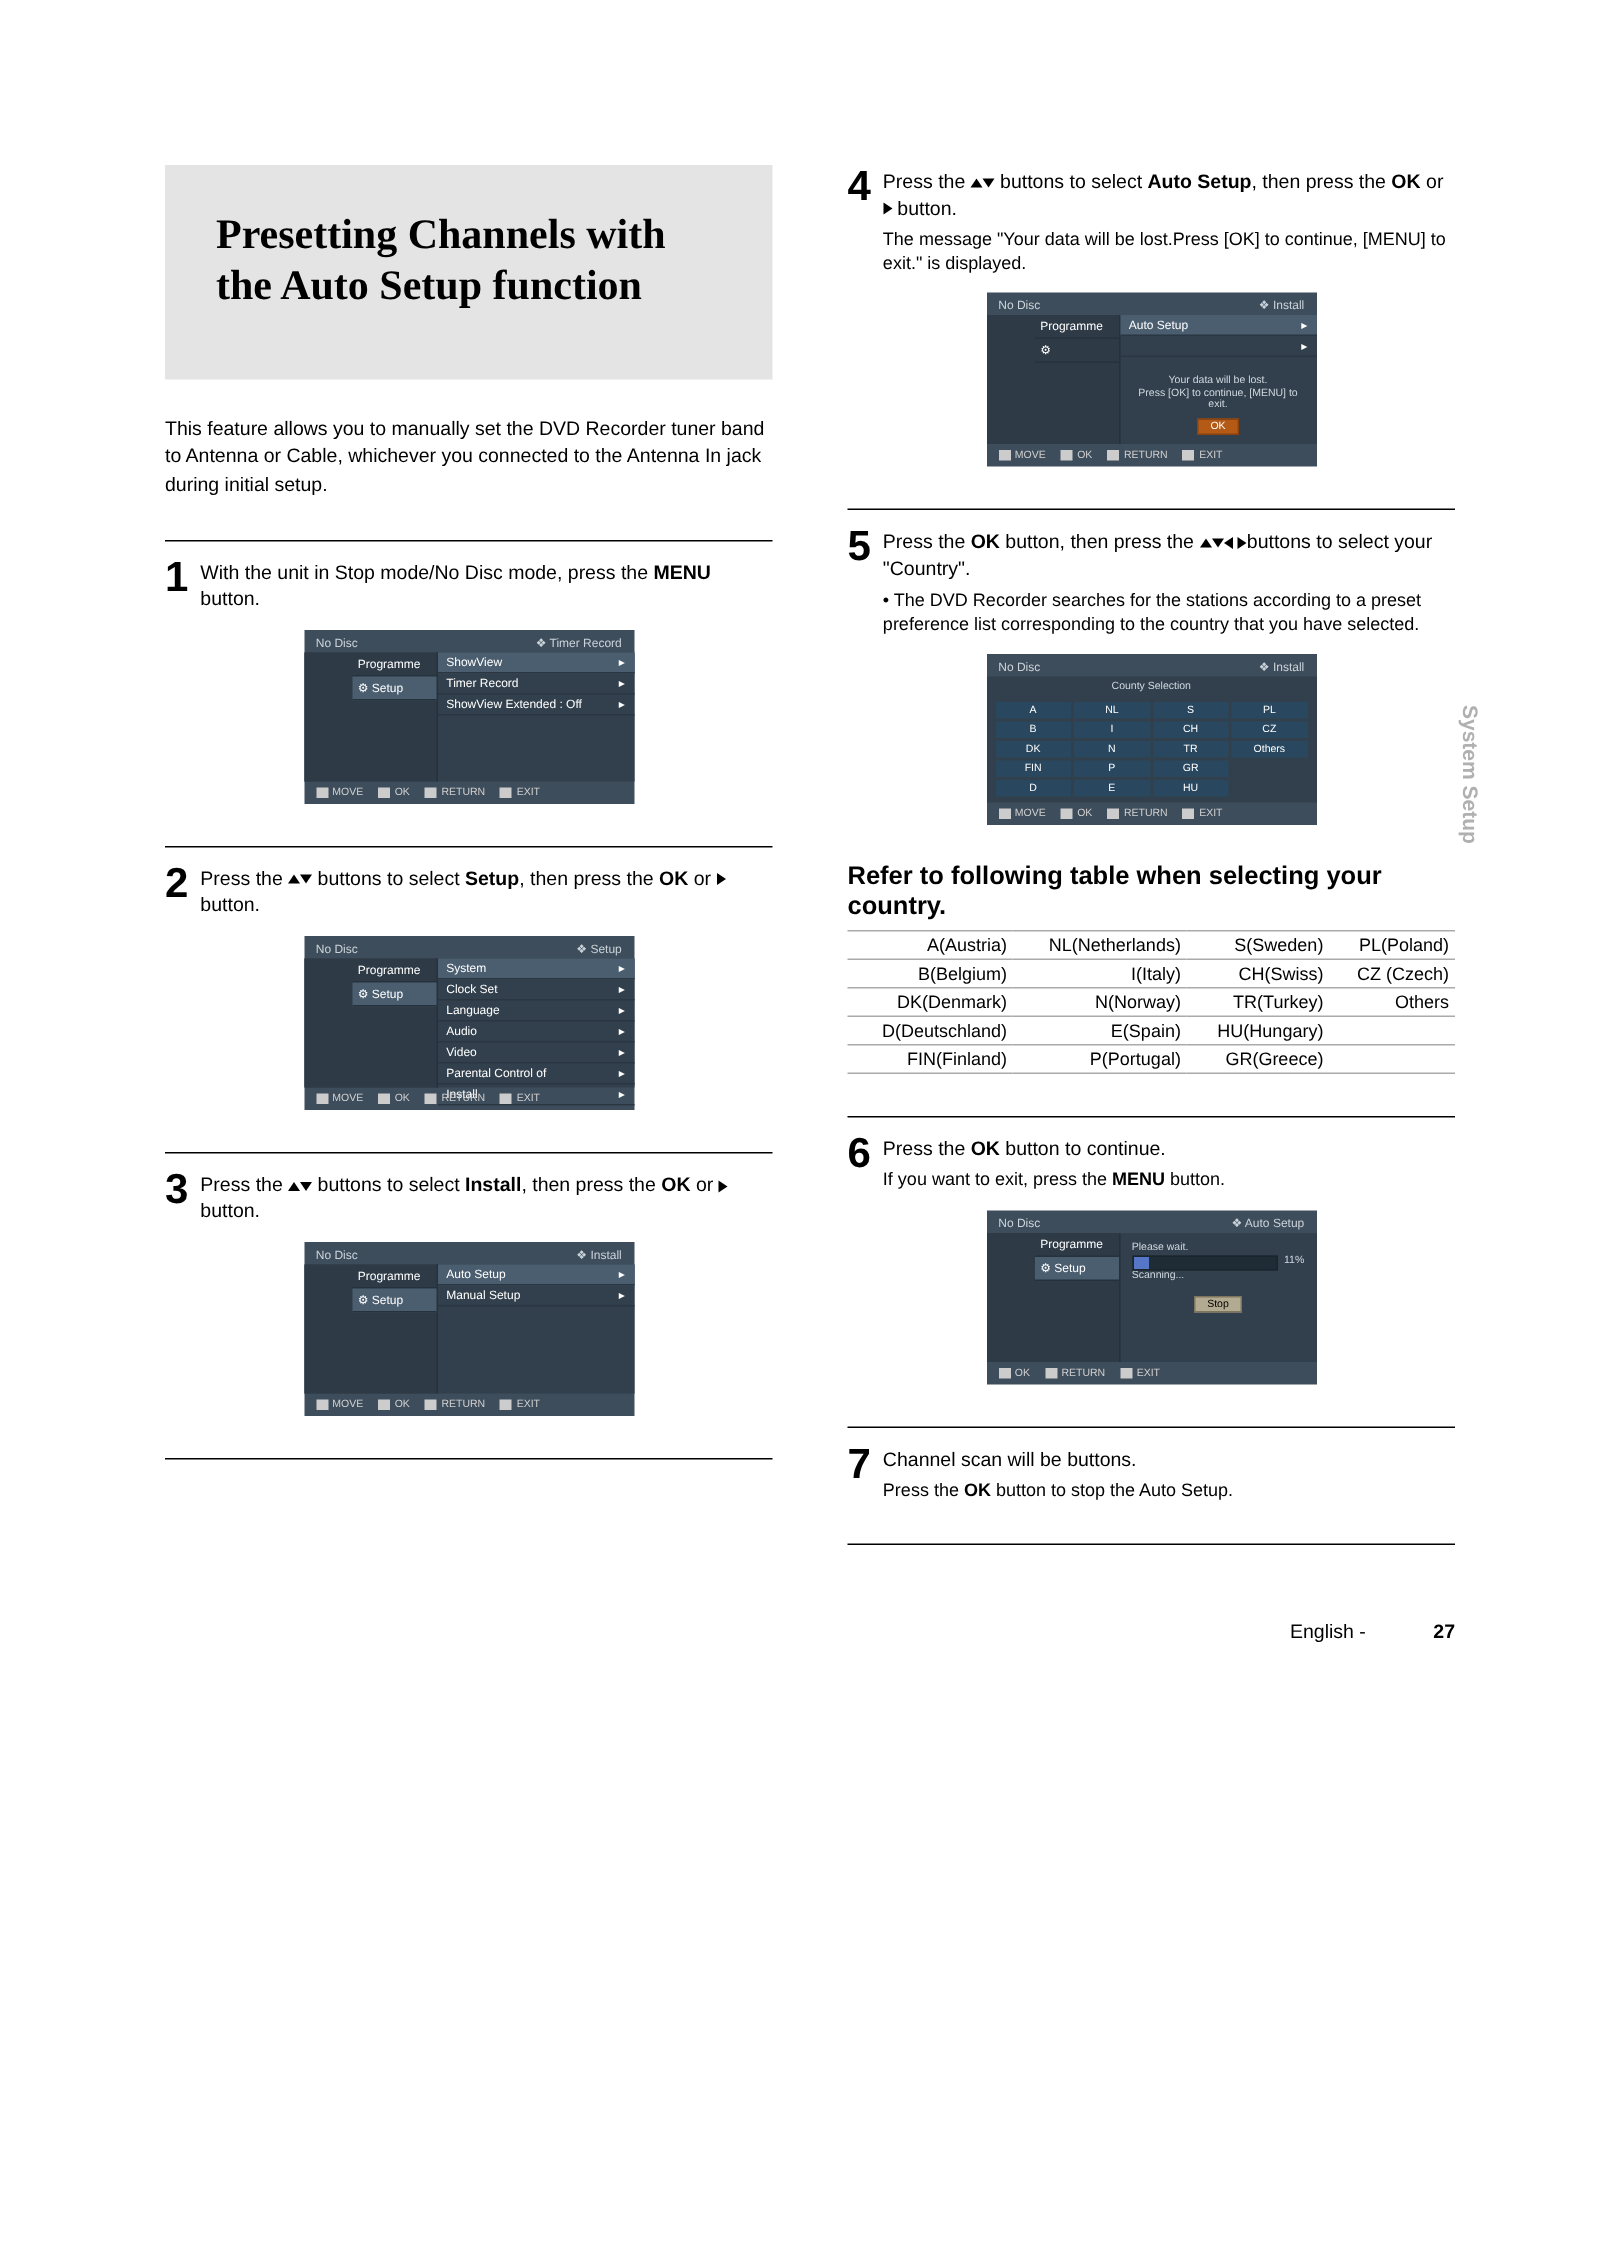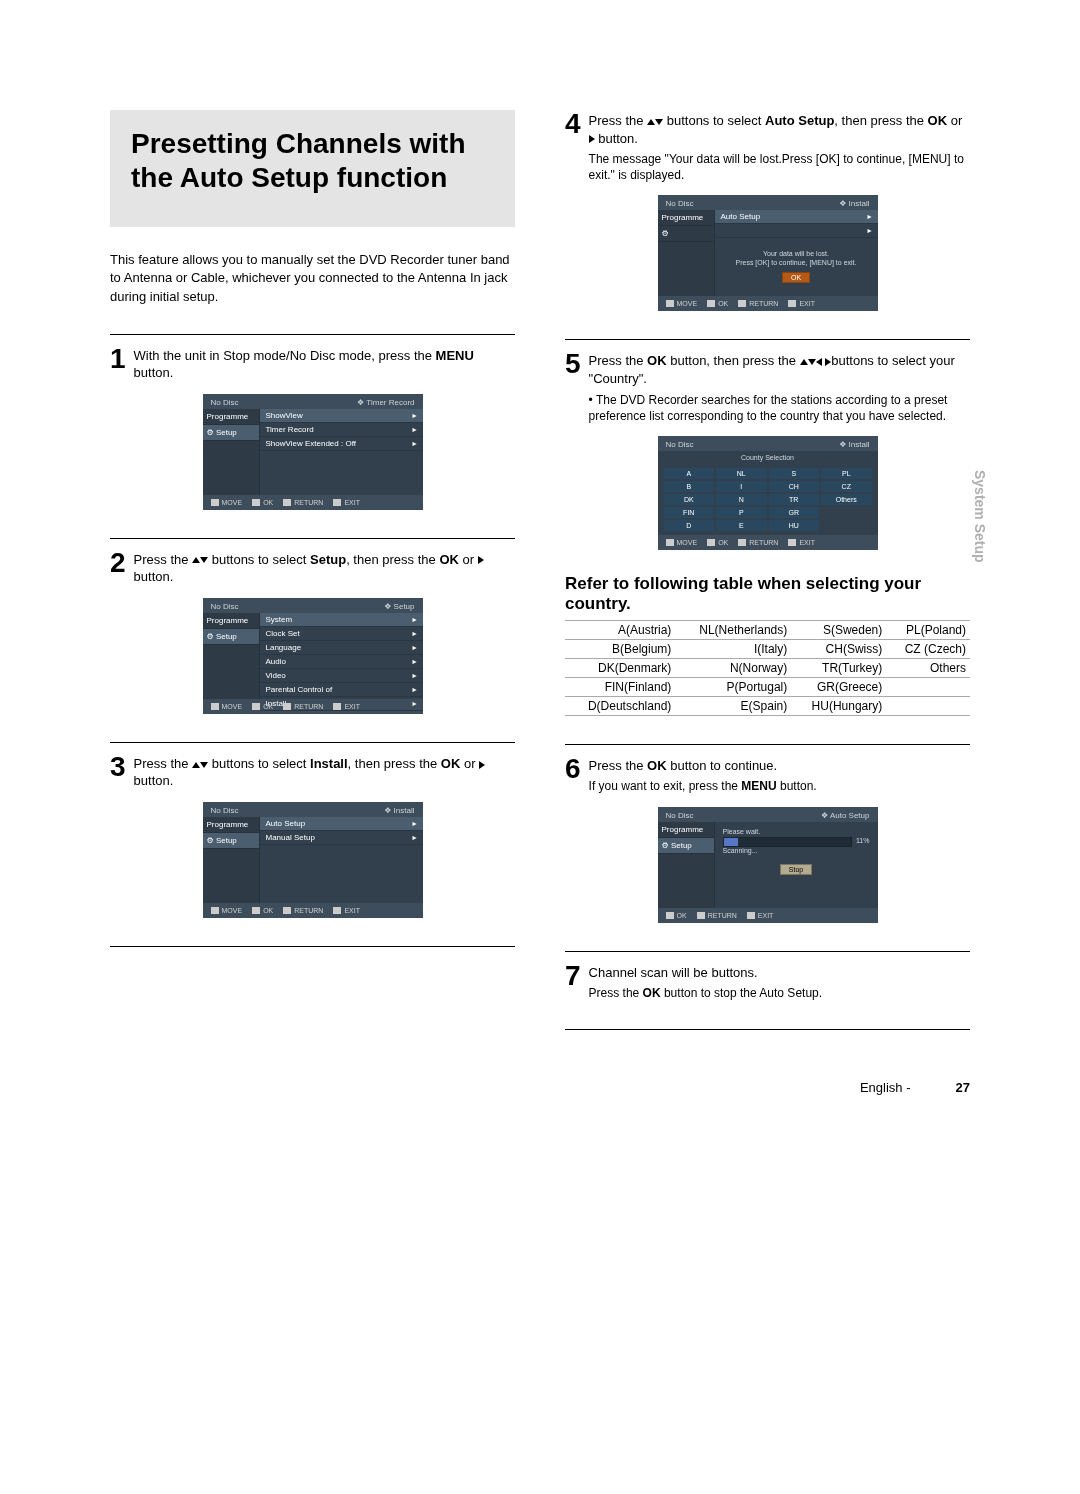--- a/index.html
+++ b/index.html
@@ -25,22 +25,23 @@
   .title-box {
     background: #e4e4e4;
     padding: 14px 18px 30px 18px;
     margin-bottom: 24px;
     position: relative;
     overflow: hidden;
   }
   .title-box h1 {
     font-size: 28px;
     font-weight: bold;
-    margin: 3px;
+    margin: 16px;
     line-height: 1.2;
+    font-family: Liberation Serif, serif;
   }
   .intro {
     font-size: 13px;
     line-height: 1.4;
     margin: 10px 0 24px 0;
   }
   hr.rule {
     border: none;
     border-top: 1px solid #000;
     margin: 28px 0 10px 0;
@@ -83,20 +84,21 @@
   .osd .osd-body {
     display: flex;
     background: #32404d;
     padding: 0;
     height: 86px;
   }
   .osd .osd-left {
     width: 56px;
     background: #2e3b47;
     border-right: 1px solid #25313b;
+    padding-left: 32px;
   }
   .osd .osd-left div {
     padding: 3px 4px;
     border-bottom: 1px solid #25313b;
   }
   .osd .osd-left .hi { background: #4a5e70; }
   .osd .gear { display:inline-block; }
   .osd .osd-right {
     flex: 1;
     padding: 0;
@@ -556,29 +558,29 @@
               <td>CH(Swiss)</td>
               <td>CZ (Czech)</td>
             </tr>
         <tr>
               <td>DK(Denmark)</td>
               <td>N(Norway)</td>
               <td>TR(Turkey)</td>
               <td>Others</td>
             </tr>
         <tr>
+              <td>D(Deutschland)</td>
+              <td>E(Spain)</td>
+              <td>HU(Hungary)</td>
+              <td></td>
+            </tr>
+        <tr>
               <td>FIN(Finland)</td>
               <td>P(Portugal)</td>
               <td>GR(Greece)</td>
-              <td></td>
-            </tr>
-        <tr>
-              <td>D(Deutschland)</td>
-              <td>E(Spain)</td>
-              <td>HU(Hungary)</td>
               <td></td>
             </tr>
       </tbody>
         </table>
 
       <hr class="rule">
 
       <div class="step">
         <div class="num">6</div>
         <div class="text">

